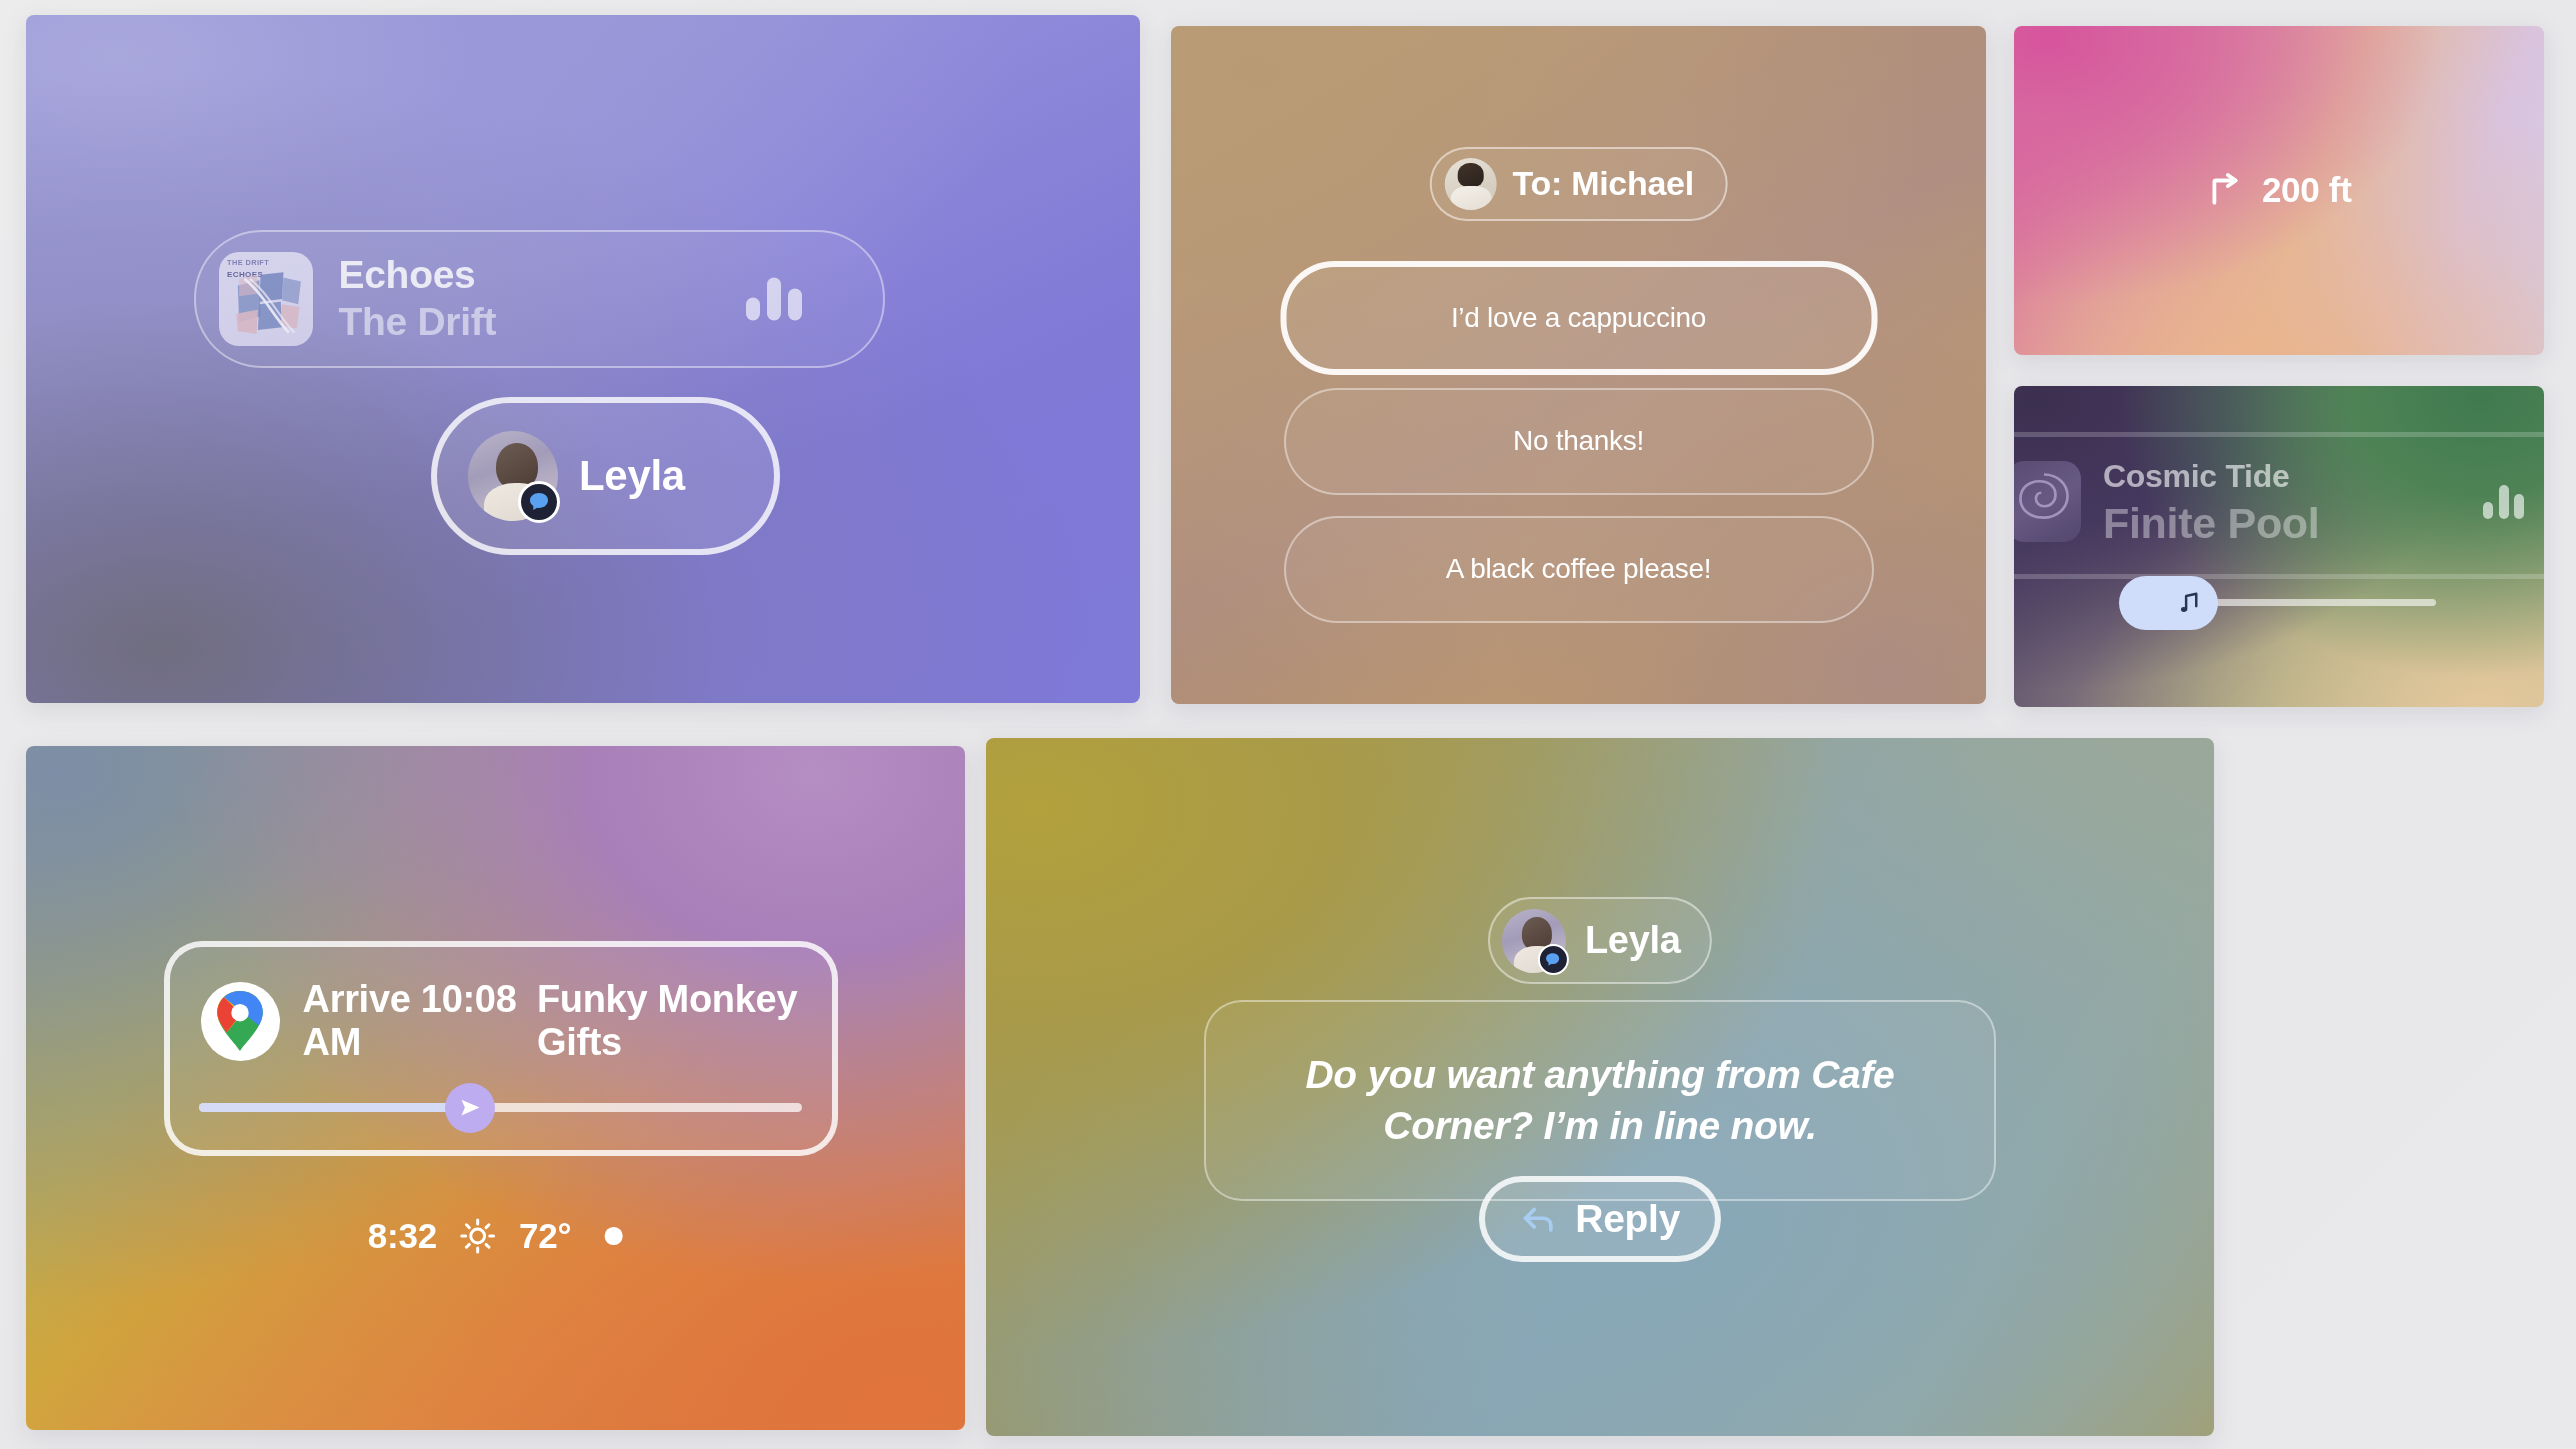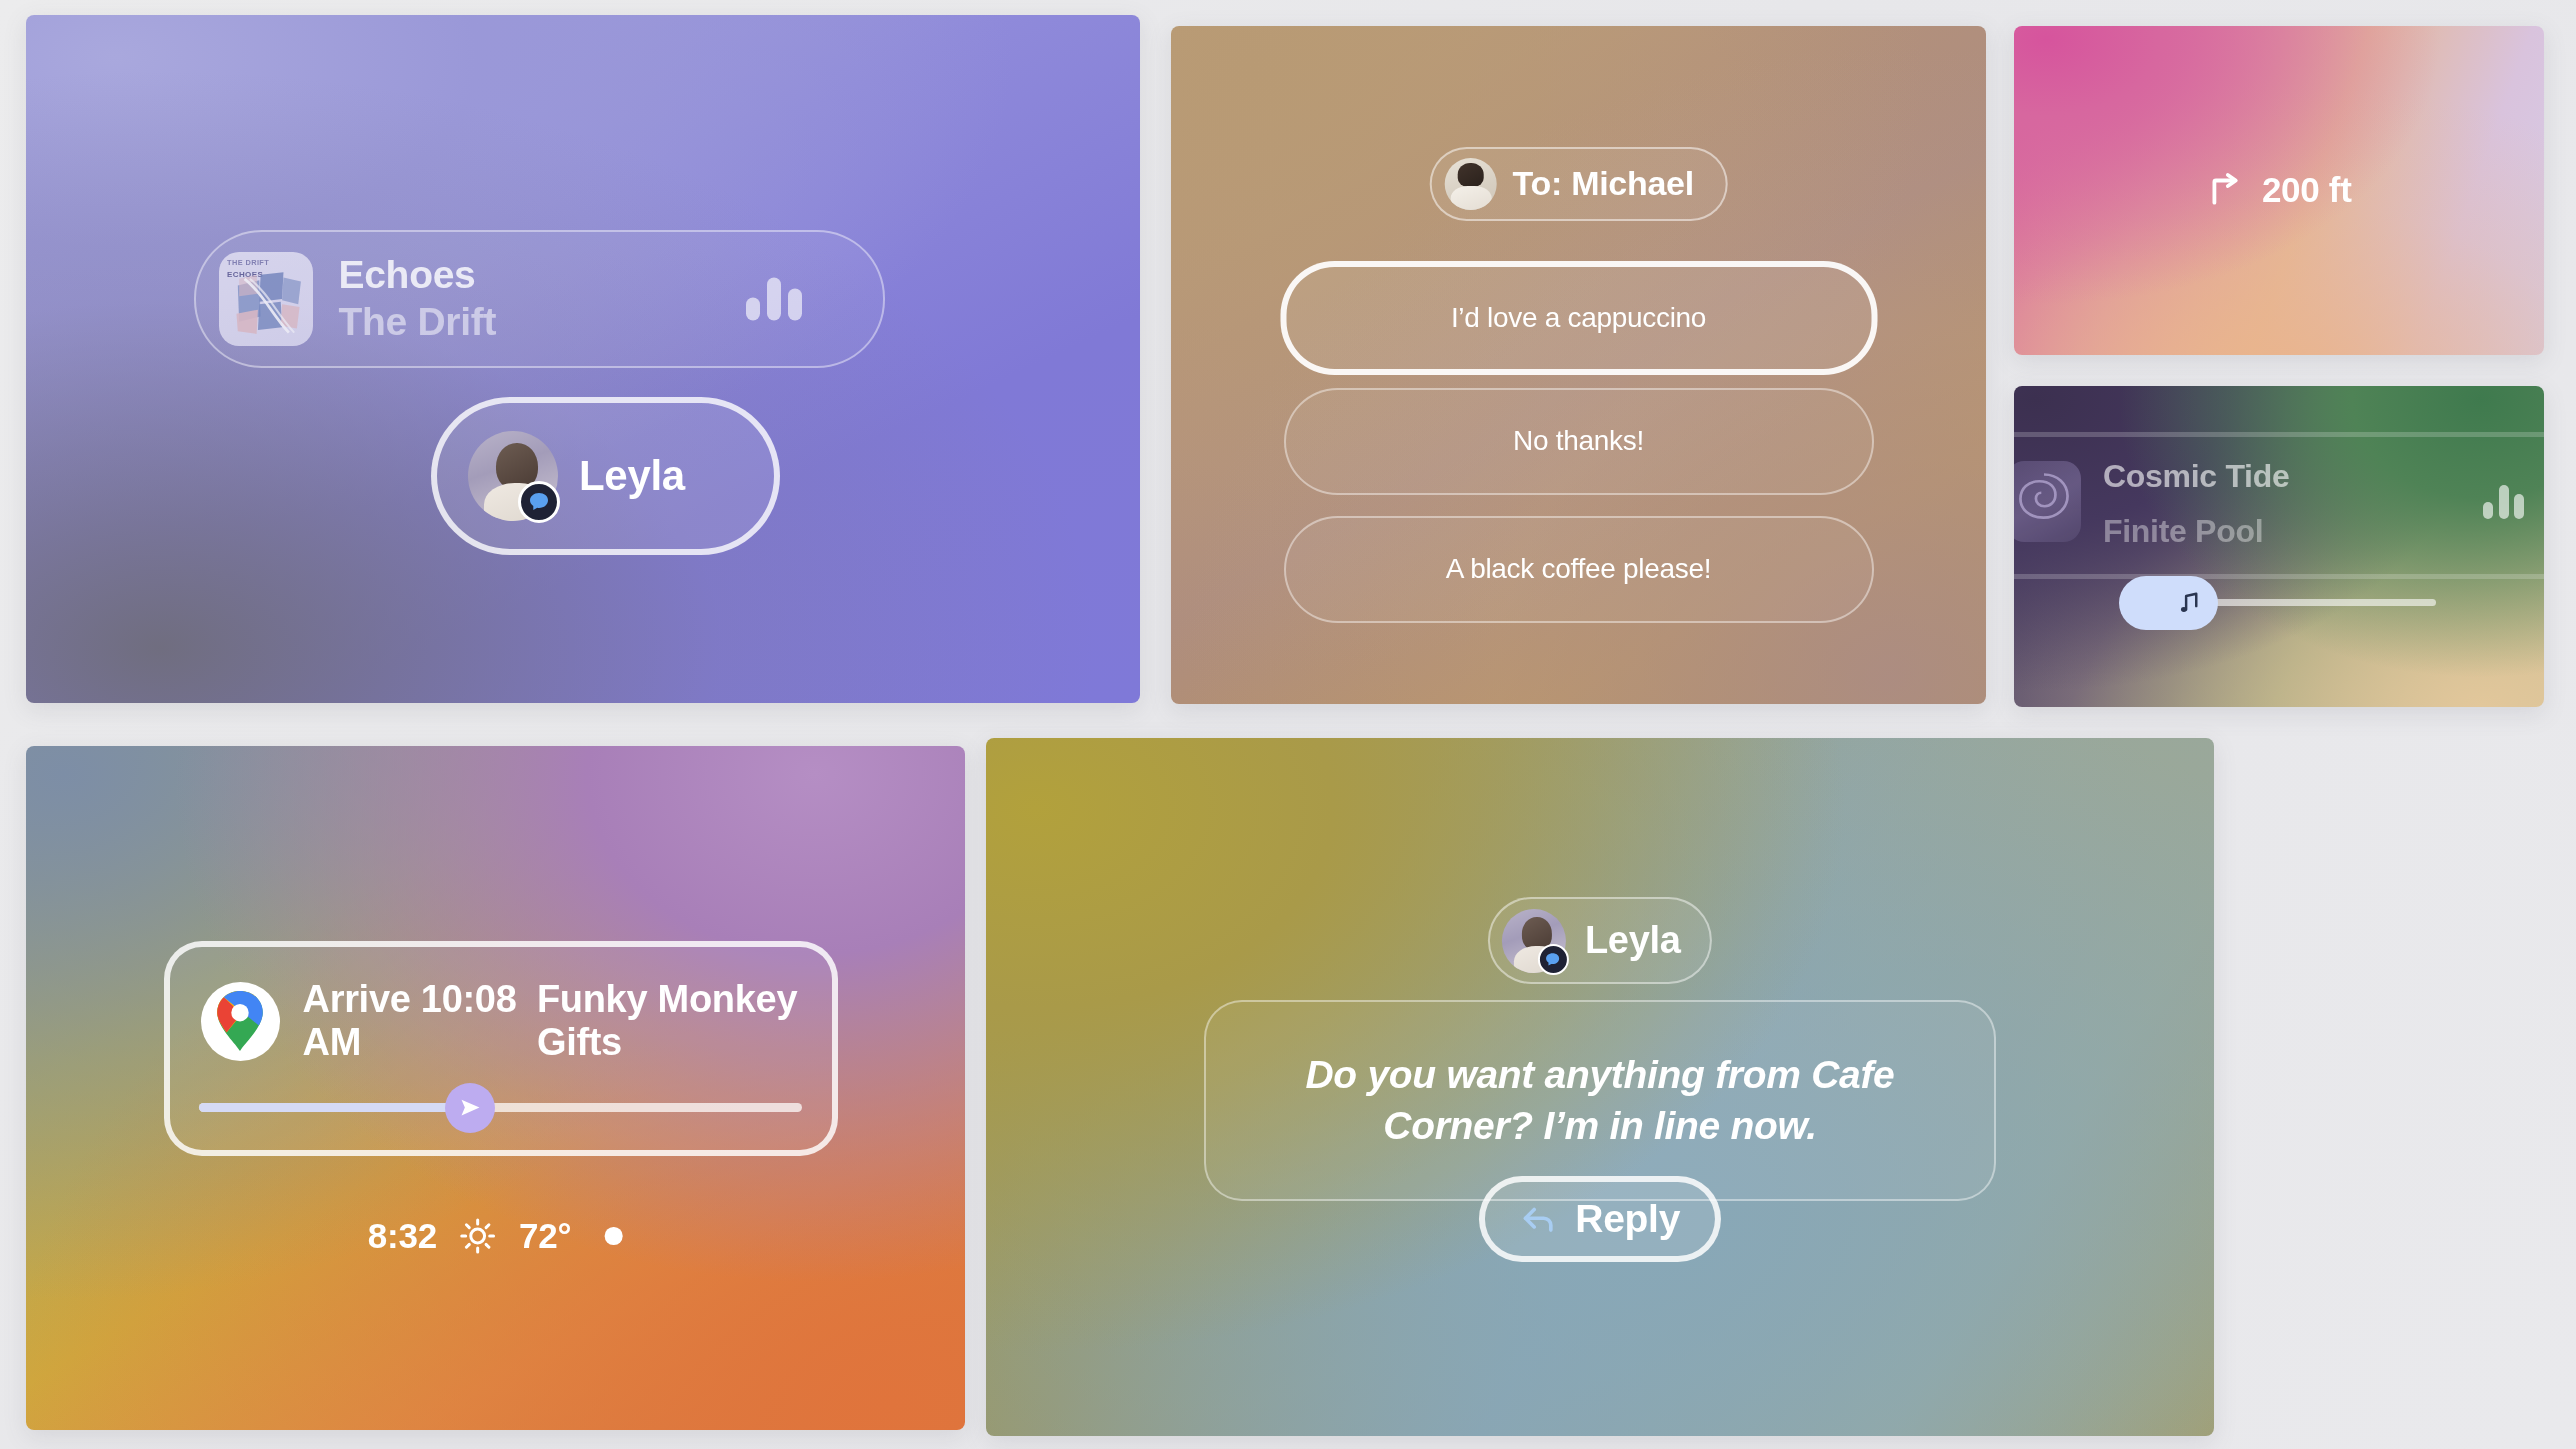--- a/index.html
+++ b/index.html
@@ -186,23 +186,23 @@
   }
   #ct-div-top { top: 46px; }
   #ct-div-mid { top: 188px; }
   .ct-art {
     position: absolute; left: -6.7px; top: 75px;
     width: 74px; height: 81px; border-radius: 17.4px;
     background: linear-gradient(150deg,#5c4f78 0%,#6b5d87 50%,#55496f 100%);
     overflow: hidden; opacity: .9;
   }
   .ct-art svg { position: absolute; inset: 0; width: 100%; height: 100%; }
-  .ct-meta { position: absolute; left: 89px; top: 72px; display: flex; flex-direction: column; gap: 18px; }
+  .ct-meta { position: absolute; left: 89px; top: 72px; display: flex; flex-direction: column; gap: 4px; }
   .ct-title { font-size: 32px; font-weight: 700; color: rgba(255,255,255,0.60); letter-spacing: -0.3px; }
-  .ct-artist { font-size: 32px; font-weight: 700; color: rgba(255,255,255,0.38); letter-spacing: -0.3px; }
+  .ct-artist { font-size: 43px; font-weight: 700; color: rgba(255,255,255,0.38); letter-spacing: -0.3px; }
   .ct-eq { position: absolute; right: 20px; top: 99px; display: flex; align-items: flex-end; gap: 5.4px; height: 34px; }
   .ct-eq i { display: block; width: 10px; border-radius: 5.4px; background: rgba(255,255,255,0.62); }
   .ct-eq i:nth-child(1) { height: 17.4px; }
   .ct-eq i:nth-child(2) { height: 34px; }
   .ct-eq i:nth-child(3) { height: 25.5px; }
   .ct-slider {
     position: absolute; left: 113px; top: 213px;
     width: 309px; height: 6.7px; border-radius: 4px;
     background: rgba(255,255,255,0.60);
   }

